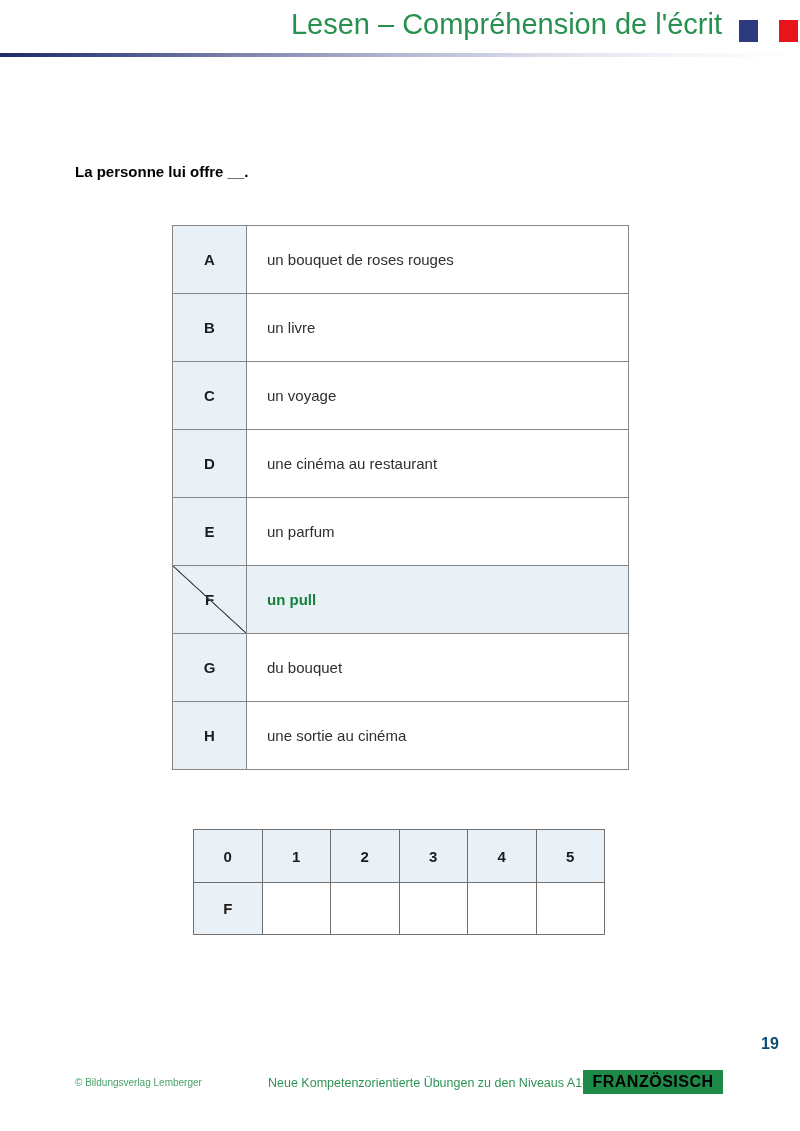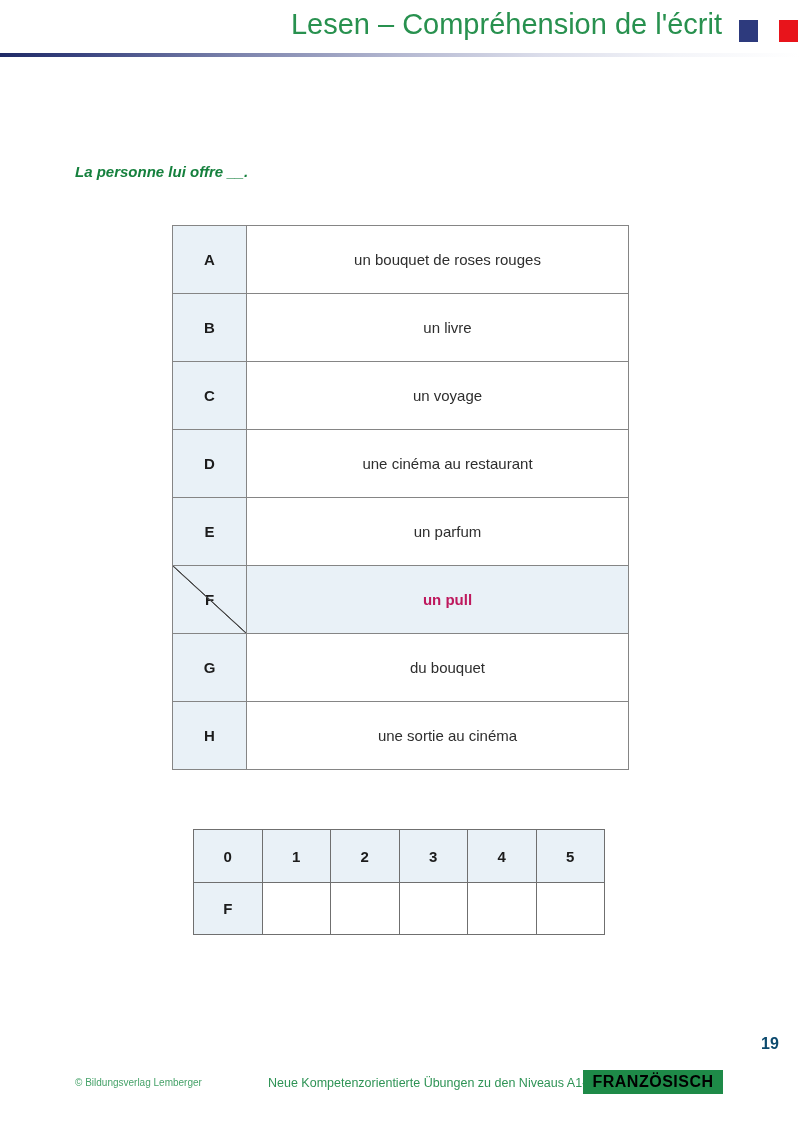--- a/index.html
+++ b/index.html
@@ -24,42 +24,42 @@
   .header-rule {
     position:absolute; top:53px; left:0; width:800px; height:4px;
     background:linear-gradient(to right,
       #1f2a66 0%, #39437f 10%, #7d84ad 30%, #b4b8d1 50%,
       #dcdeeb 68%, #f4f5f9 85%, #ffffff 100%);
   }
 
   
   .instruction {
     position:absolute; left:75px; top:163px;
-    font-size:15px; font-weight:bold; color:#15803d;font-style:italic;
+    font-size:15px; font-weight:bold; color:#000000;
   }
 
   
   .options-table {
     position:absolute; left:172px; top:225px;
     width:457px; border-collapse:collapse; table-layout:fixed;
   }
   .options-table td {
     border:1px solid #858585;
     height:68px;
     font-size:15px; color:#2e2e2e;
     vertical-align:middle;
   }
   .options-table td.letter {
     width:74px; text-align:center;
     font-weight:bold; color:#1c1c1c;
     background:#e9f1f7;
   }
-  .options-table td.text { padding-left:20px; background:#ffffff;text-align:center; }
+  .options-table td.text { padding-left:20px; background:#ffffff; }
   .options-table tr.selected td { background:#e9f1f7; }
-  .options-table tr.selected td.text { font-weight:bold; color:#be185d; }
+  .options-table tr.selected td.text { font-weight:bold; color:#15803d; }
   .options-table tr.selected td.letter { position:relative; }
   .diag-strike {
     position:absolute; left:0; top:0; right:0; bottom:0;
     background:linear-gradient(to right top,
       transparent calc(50% - 0.9px),
       #4a4a4a calc(50% - 0.3px),
       #4a4a4a calc(50% + 0.3px),
       transparent calc(50% + 0.9px));
   }
 

